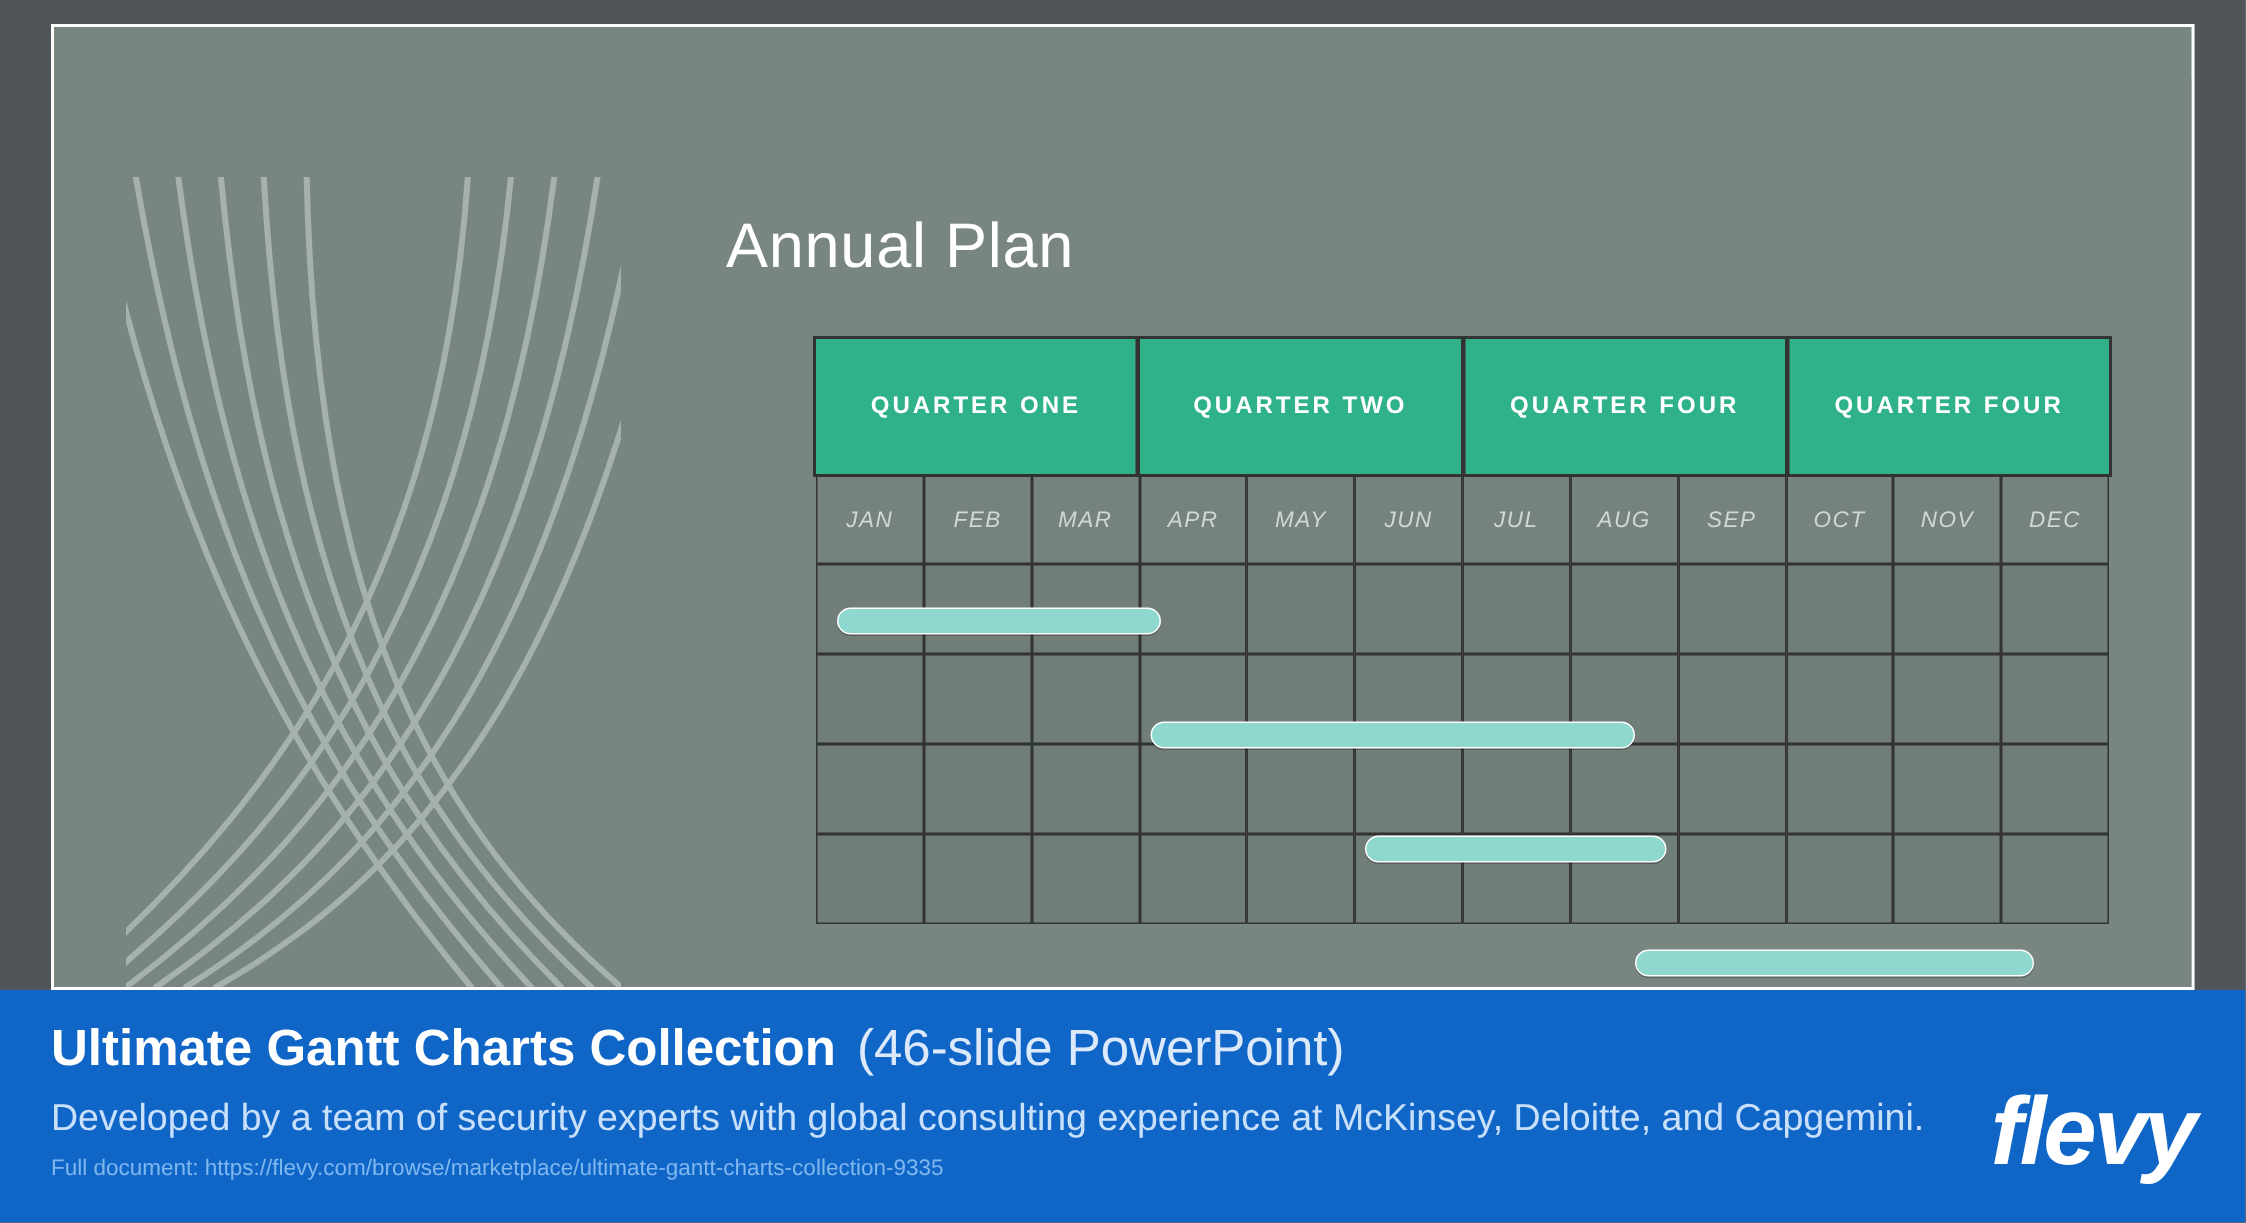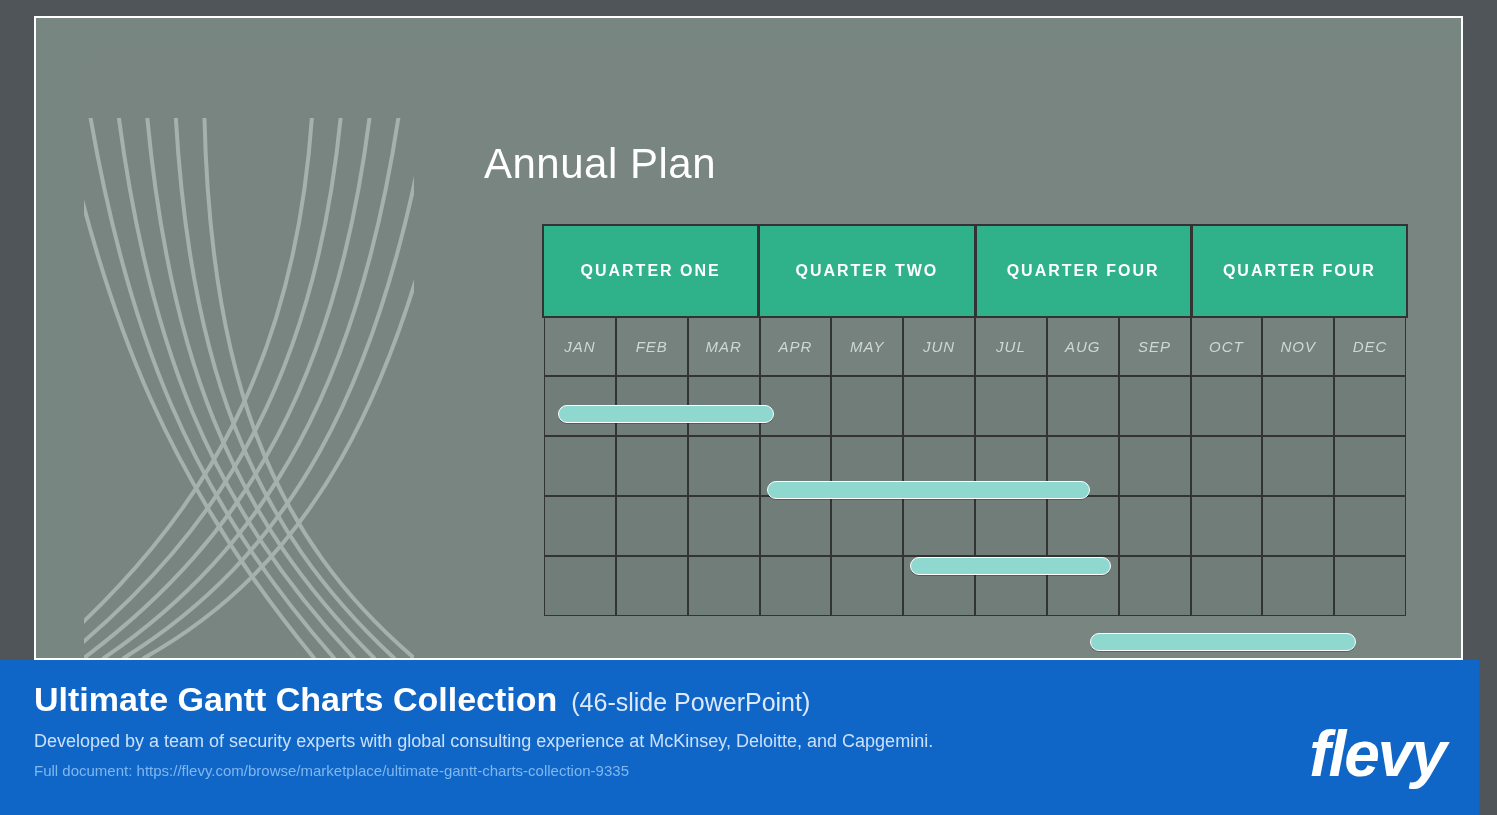--- a/index.html
+++ b/index.html
@@ -20,25 +20,25 @@
   .mrow { display: grid; grid-template-columns: repeat(12, 1fr); height: 60px; }
   .mcell { border: 1px solid #333; background: rgba(0,0,0,0); display: flex; align-items: center; justify-content: center; color: #cfd8d4; font-style: italic; letter-spacing: 1px; font-size: 15px; }
   .mrow.months .mcell { background: rgba(0,0,0,0.02); }
   .mrow.body .mcell { background: rgba(0,0,0,0.06); }
   .grid-area { position: relative; }
 
   
   .bar { position: absolute; height: 18px; border-radius: 10px; background: #8fd8d0; border: 1px solid #ffffff; box-shadow: 0 1px 0 rgba(0,0,0,.25); }
 
   
-  .footer { position: absolute; left: 0; right: 18px; bottom: 0; height: 155px; background: #1066c7; color: #ffffff; padding: 20px 34px 12px 34px; }
+  .footer { position: absolute; left: 0; right: 0; bottom: 0; height: 155px; background: #1066c7; color: #ffffff; padding: 20px 34px 12px 34px; }
   .footer .hline { display: flex; align-items: baseline; gap: 14px; flex-wrap: wrap; }
   .footer .prod { font-size: 34px; font-weight: 700; }
-  .footer .paren { font-size: 25px; font-weight: 300; color: #dbe9fb; }
-  .footer .sub { margin-top: 12px; font-size: 18px; color: #c9e0fb; }
+  .footer .paren { font-size: 34px; font-weight: 300; color: #dbe9fb; }
+  .footer .sub { margin-top: 12px; font-size: 25px; color: #c9e0fb; }
   .footer .url { margin-top: 10px; font-size: 15px; color: #7fb7ef; }
   .logo { position: absolute; right: 34px; bottom: 24px; font-style: italic; font-weight: 800; font-size: 64px; letter-spacing: -2px; color: #ffffff; }
 </style>
 </head>
 <body>
 
 <div class="stage">
   <div class="inner-gray"></div>
 
   <div class="side-art">

